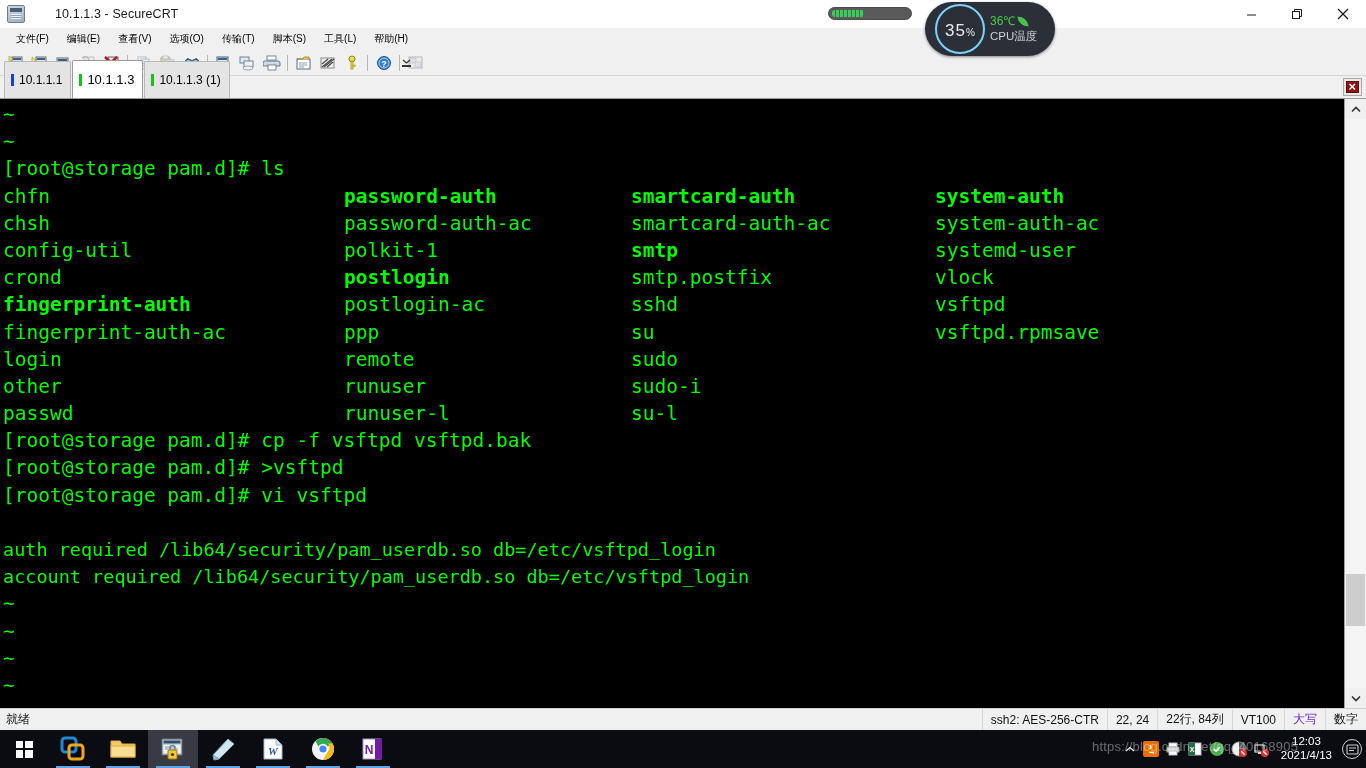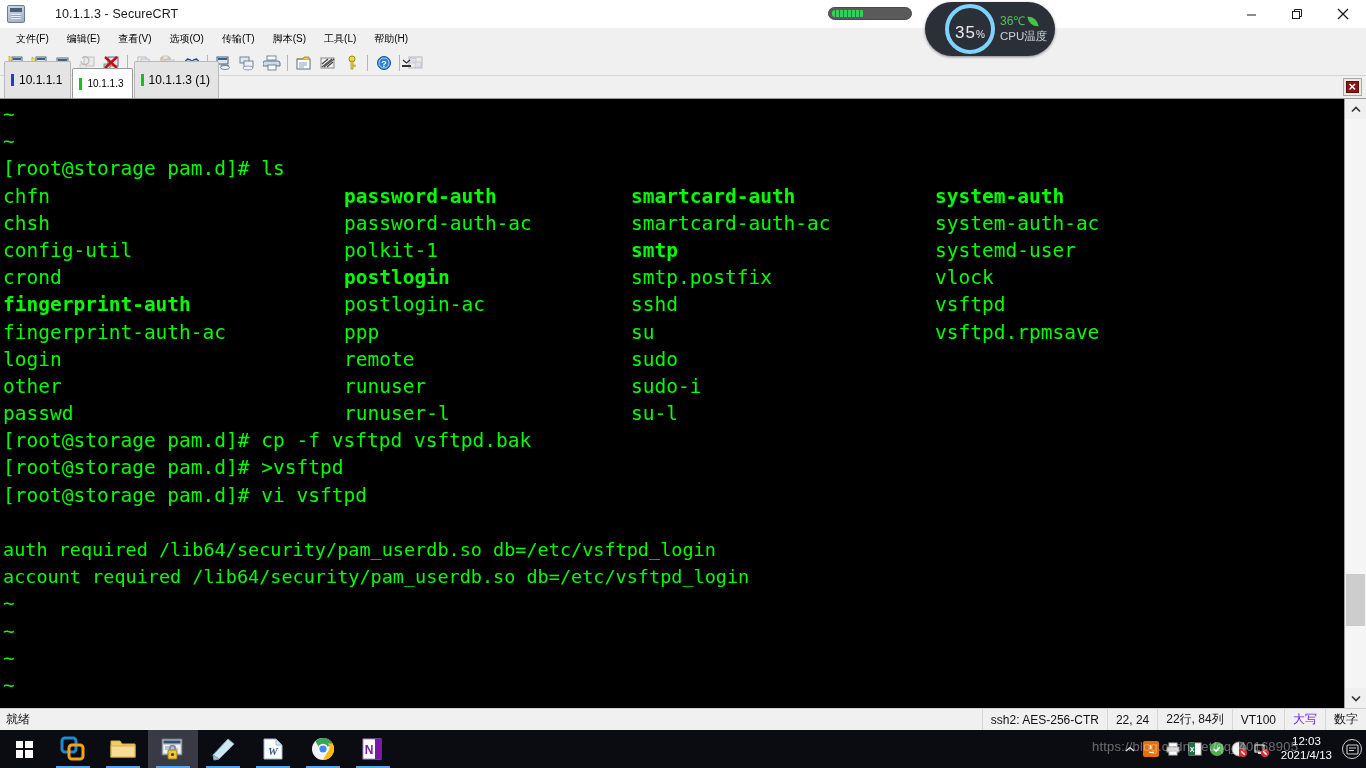--- a/index.html
+++ b/index.html
@@ -66,23 +66,23 @@
   
   .cpu-widget {
     position: absolute; left: 925px; top: 2px;
     width: 130px; height: 54px;
     background: #2b2f38; border-radius: 27px;
     display: flex; align-items: center;
     box-shadow: 0 1px 3px rgba(0,0,0,.45);
     z-index: 6;
   }
   .cpu-ring {
-    width: 50px; height: 50px; margin-left: 20px;
+    width: 50px; height: 50px; margin-left: 10px;
     border-radius: 50%;
-    border: 4px solid #7dd3fc;
+    border: 2px solid #7dd3fc;
     background: #2b2f38;
     display: flex; align-items: baseline; justify-content: center;
     color: #e8eaed;
   }
   .cpu-pct { font-size: 17px; letter-spacing: 1px; line-height: 50px; }
   .cpu-pct-sign { font-size: 10px; }
   .cpu-right { margin-left: 5px; line-height: 1.25; }
   .cpu-temp-row { display: flex; align-items: center; gap: 3px; }
   .cpu-temp { color: #4ec94e; font-size: 12px; }
   .leaf {
@@ -140,23 +140,23 @@
     height: 37px;
     display: flex; align-items: center; gap: 5px;
     padding: 0 8px 0 6px;
     font-size: 12px; color: #000;
     border: 1px solid #b9b9b9; border-bottom: none;
     background: #e4e4e4;
     border-radius: 2px 2px 0 0;
     margin-right: 1px;
   }
   .tab.active {
-    background: #ffffff; height: 30px;
+    background: #ffffff; height: 38px;
     border-color: #9a9a9a;
-    font-size: 10px;
+    font-size: 13px;
   }
   .tab-dot { width: 3px; height: 12px; display: block; }
   .tab-close {
     position: absolute; right: 4px; top: 2px;
     width: 19px; height: 18px;
     background: #eceae0;
     border: 1px solid #a9a9a9;
     display: flex; align-items: center; justify-content: center;
   }
   .tab-close svg { display:block; }

